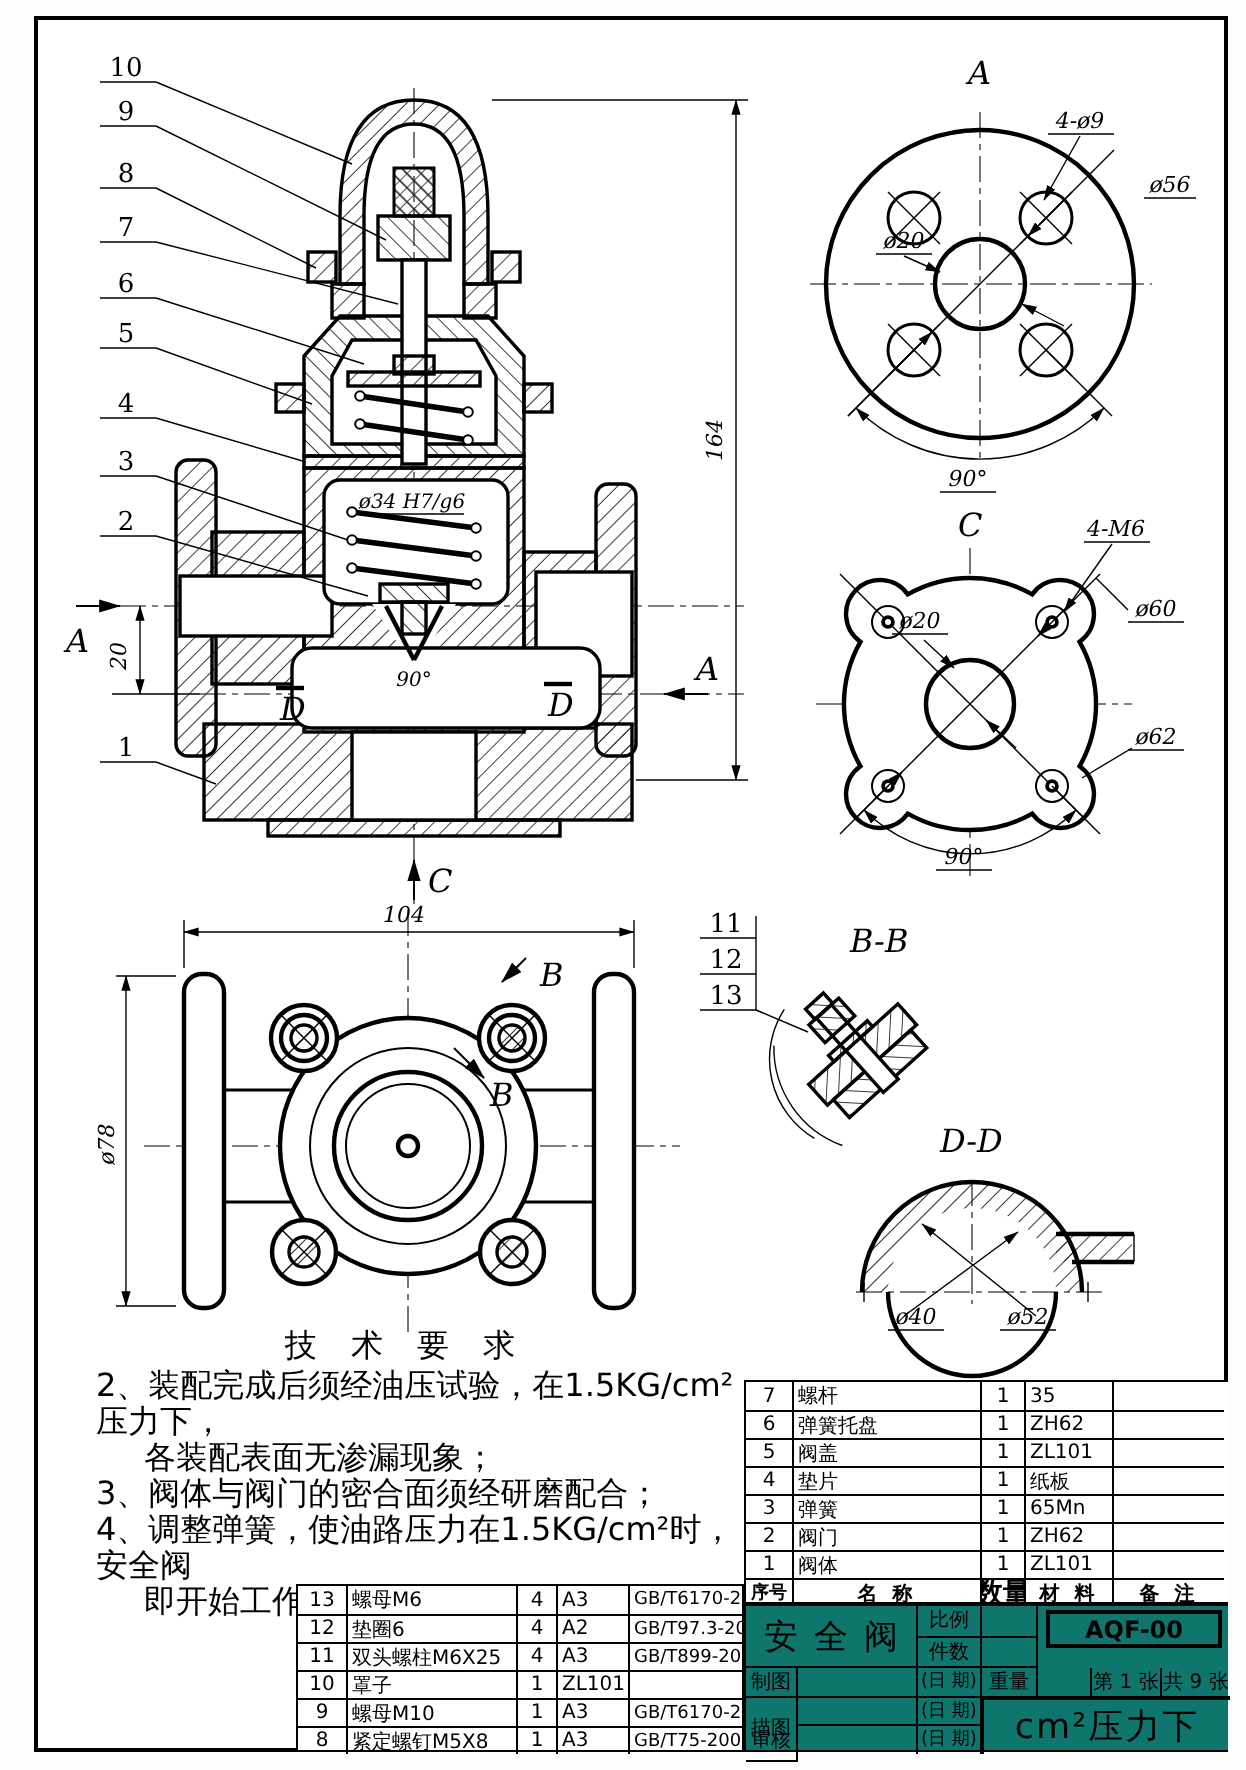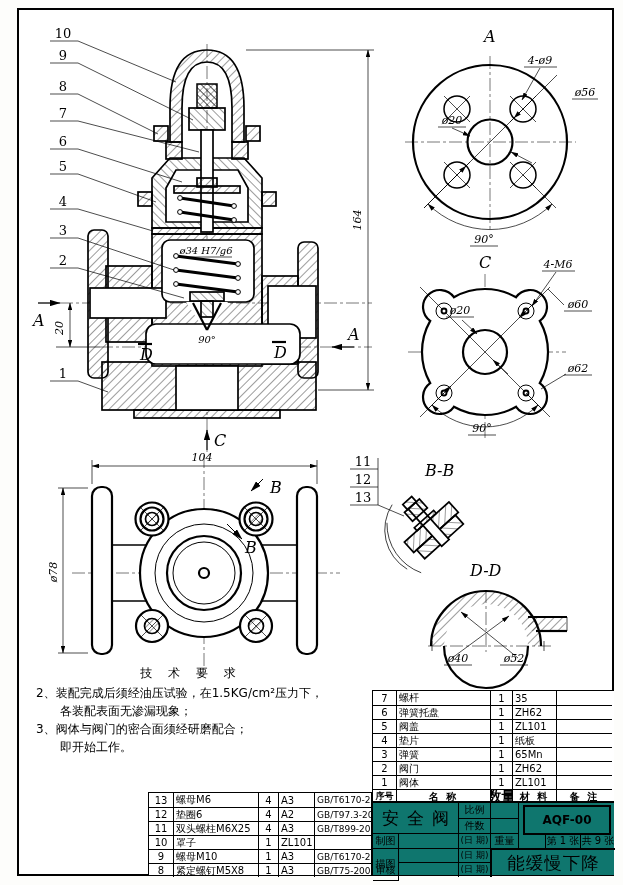--- a/index.html
+++ b/index.html
@@ -17,21 +17,21 @@
   svg .hf2{fill:url(#h2);stroke:#000;stroke-width:1.7}
   svg .xf{fill:url(#xh);stroke:#000;stroke-width:1.5}
   svg .wf{fill:#fff;stroke:#000;stroke-width:1.7}
   svg .wf2{fill:#fff;stroke:#000;stroke-width:2.2}
   svg text{fill:#000}
   svg .d{font:italic 11px "DejaVu Serif",serif}
   svg .ds{font:italic 10px "DejaVu Serif",serif}
   svg .vt{font:italic 16px "DejaVu Serif",serif}
   svg .pn{font:13px "DejaVu Serif",serif}
   .blk{position:absolute;box-sizing:border-box;}
-  .tech{left:36px;top:664px;width:320px;font-size:12px;line-height:18px;}
+  .tech{left:48px;top:664px;width:320px;font-size:16px;line-height:18px;}
   .tech .tt{text-align:center;letter-spacing:6px;width:230px;margin-left:40px;margin-bottom:2px;}
   .tech .ind{padding-left:24px;}
   .tbl{position:absolute;box-sizing:border-box;border:1.6px solid #000;background:#fff;font-size:10px;}
   .row{display:flex;height:14px;box-sizing:border-box;}
   .c{box-sizing:border-box;border-right:1px solid #000;border-top:1px solid #000;
      overflow:hidden;white-space:nowrap;display:flex;align-items:center;padding:0 2px;}
   .row:first-child .c{border-top:none;}
   .c:last-child{border-right:none;}
   .ctr{justify-content:center;padding:0;}
   .bomL .c0{width:25px}.bomL .c1{width:85px}.bomL .c2{width:20px}.bomL .c3{width:36px}.bomL .c4{width:56px;font-size:9px}
@@ -380,20 +380,21 @@
     <text class="d" x="514" y="662" text-anchor="middle">ø52</text>
     <line class="thin" x1="500" y1="665" x2="528" y2="665"></line>
   </g>
 </svg>
 
 <div class="blk tech">
   <div class="tt">技 术 要 求</div>
   <div>2、装配完成后须经油压试验，在1.5KG/cm²压力下，</div>
   <div class="ind">各装配表面无渗漏现象；</div>
   <div>3、阀体与阀门的密合面须经研磨配合；</div>
+  <div>4、调整弹簧，使油路压力在1.5KG/cm²时，安全阀</div>
   <div class="ind">即开始工作。</div>
 </div>
 
 <div class="tbl bomR" style="left:372px;top:690px;width:242px;height:112px;border-right:none;">
   <div class="row">
     <div class="c c0 ctr">7</div>
     <div class="c c1">螺杆</div>
     <div class="c c2 ctr">1</div>
     <div class="c c3">35</div>
     <div class="c c4"></div>
@@ -493,28 +494,28 @@
     <div class="c c4">GB/T75-2000</div>
   </div>
 </div>
 
 <div class="tblock">
   <div class="cell big" style="left:0;top:0;width:86px;height:31px;border-right:1.6px solid #000;">安全阀</div>
   <div class="cell" style="left:86px;top:0;width:32px;height:15.5px;">比例</div>
   <div class="cell" style="left:118px;top:0;width:28px;height:15.5px;"></div>
   <div class="cell" style="left:86px;top:15.5px;width:32px;height:15.5px;">件数</div>
   <div class="cell" style="left:118px;top:15.5px;width:28px;height:15.5px;"></div>
-  <div class="cell dno" style="left:150px;top:2px;width:88px;height:30px;border-bottom:2px solid #000;">AQF-00</div>
+  <div class="cell dno" style="left:150px;top:2px;width:88px;height:19px;border-bottom:2px solid #000;">AQF-00</div>
   <div class="cell" style="left:0;top:31px;width:26px;height:14.5px;">制图</div>
   <div class="cell" style="left:26px;top:31px;width:60px;height:14.5px;"></div>
   <div class="cell" style="left:86px;top:31px;width:32px;height:14.5px;font-size:9px;">(日  期)</div>
   <div class="cell" style="left:118px;top:31px;width:28px;height:14.5px;">重量</div>
   <div class="cell" style="left:146px;top:31px;width:27px;height:14.5px;"></div>
   <div class="cell" style="left:173px;top:31px;width:35px;height:14.5px;">第 1 张</div>
   <div class="cell" style="left:208px;top:31px;width:34px;height:14.5px;border-right:none;">共 9 张</div>
   <div class="cell" style="left:0;top:45.5px;width:26px;height:32px;">描图</div>
   <div class="cell" style="left:26px;top:45.5px;width:60px;height:14.25px;"></div>
   <div class="cell" style="left:86px;top:45.5px;width:32px;height:14.25px;font-size:9px;">(日  期)</div>
   <div class="cell" style="left:0;top:59.75px;width:26px;height:14.25px;border-bottom:none;">审核</div>
   <div class="cell" style="left:26px;top:59.75px;width:60px;height:14.25px;border-bottom:none;"></div>
   <div class="cell" style="left:86px;top:59.75px;width:32px;height:14.25px;font-size:9px;border-bottom:none;">(日  期)</div>
-  <div class="cell org" style="left:118px;top:45.5px;width:124px;height:28.5px;border-right:none;border-bottom:none;border-left:1.6px solid #000;border-top:1.6px solid #000;">能缓慢下降</div>
+  <div class="cell org" style="left:118px;top:45.5px;width:124px;height:28.5px;border-right:none;border-bottom:none;border-left:1.6px solid #000;border-top:1.6px solid #000;">cm²压力下</div>
 </div>
 
 </body></html>

